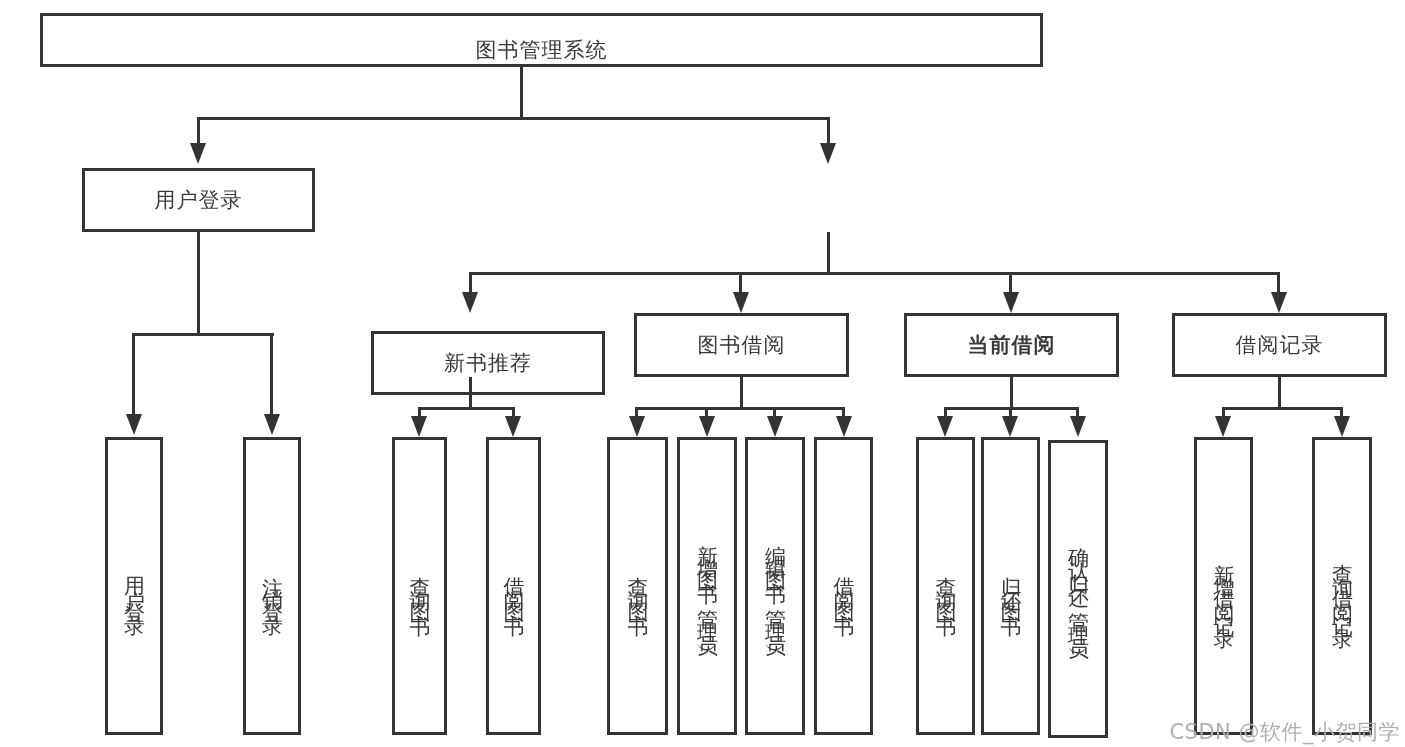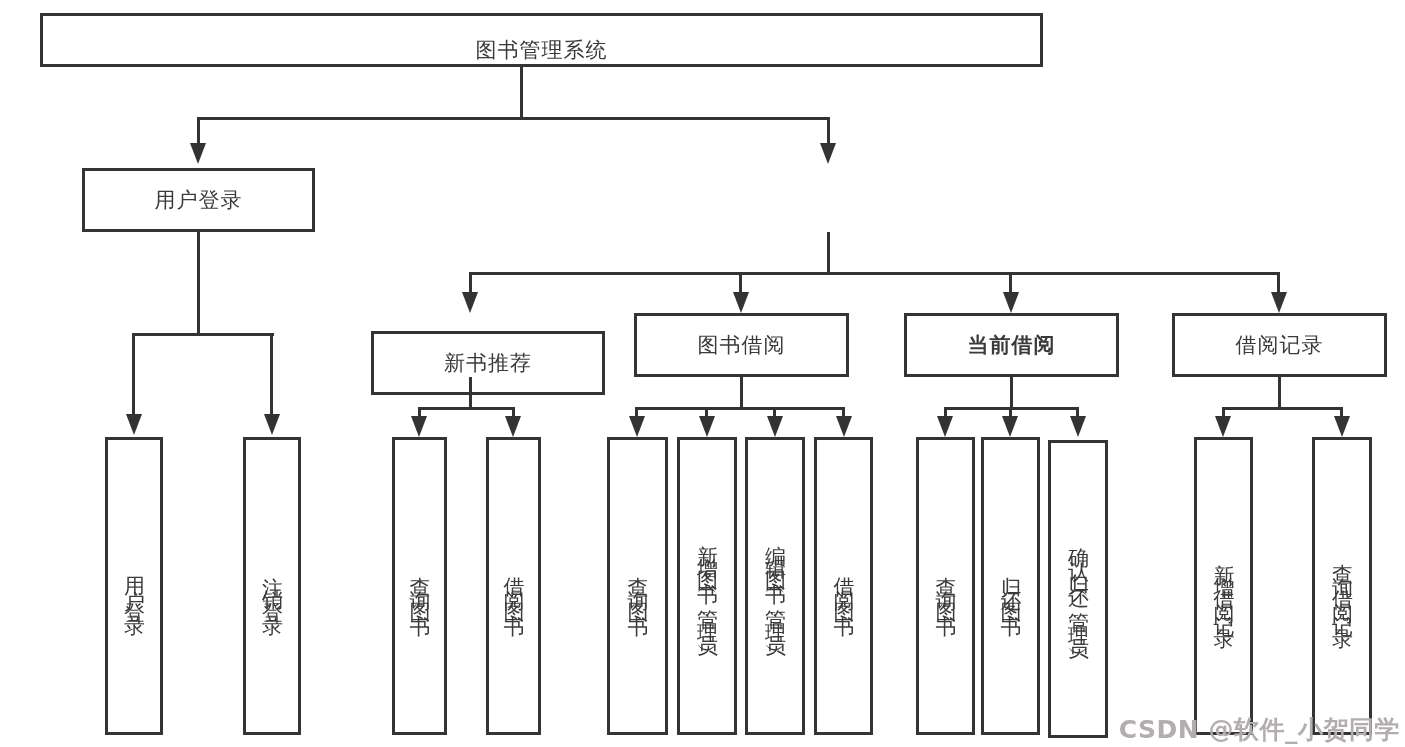--- a/index.html
+++ b/index.html
@@ -36,25 +36,24 @@
     position: absolute;
     width: 0; height: 0;
     border-left: 8px solid transparent;
     border-right: 8px solid transparent;
     border-top: 21px solid #333333;
   }
   .watermark {
     position: absolute;
     right: 5px;
     bottom: 1px;
-    font-size: 25px;
+    font-size: 21px;
     color: #b3aeae;
     letter-spacing: 0.5px;
     z-index: 5;
-    font-weight: bold;
   }
 </style>
 </head>
 <body>
 
 <div class="canvas">
 
   <div class="node h" style="left:40px; top:13px; width:1003px; height:54px;align-items:flex-end;">
     <span>图书管理系统</span>
   </div>

